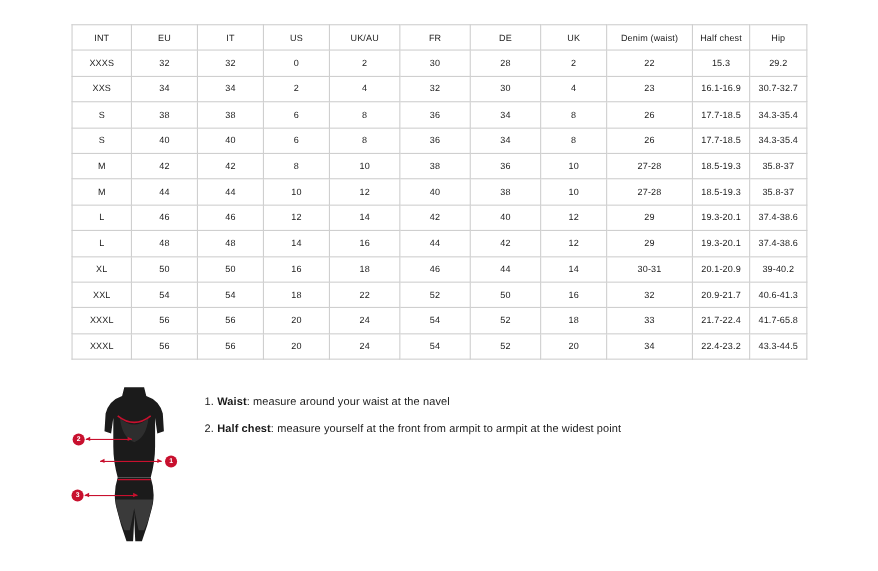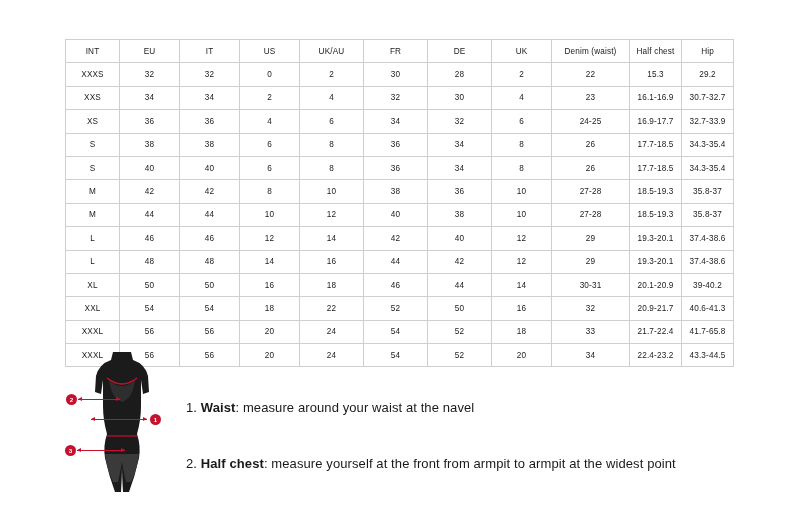--- a/index.html
+++ b/index.html
@@ -23,21 +23,20 @@
   #size-table-wrap {
     position: absolute;
     left: 65px;
     top: 22px;
     width: 668px;
   }
   table.size-table {
     border-collapse: collapse;
     width: 668px;
     table-layout: fixed;
-    margin-top: 17px;
   }
   table.size-table th,
   table.size-table td {
     border: 1px solid #cfcfcf;
     text-align: center;
     vertical-align: middle;
     height: 23.4px;
     font-size: 8.2px;
     font-weight: normal;
     color: #1a1a1a;
@@ -83,26 +82,25 @@
     width: 115px;
     position: relative;
     height: 145px;
     flex: 0 0 115px;
   }
   #notes-col {
     padding-top: 10px;
     padding-left: 6px;
   }
   .note {
-    font-size: 13px;
+    font-size: 10px;
     line-height: 1.2;
     color: #1a1a1a;
     margin-bottom: 13px;
     letter-spacing: 0.1px;
-    margin-top: 40px;
   }
   .note b { font-weight: bold; }
 
   
   #figure {
     position: absolute;
     left: 18px;
     top: 0;
     width: 78px;
     height: 145px;
@@ -202,33 +200,20 @@
           <td>2</td>
           <td>4</td>
           <td>32</td>
           <td>30</td>
           <td>4</td>
           <td>23</td>
           <td>16.1-16.9</td>
           <td>30.7-32.7</td>
         </tr>
         <tr>
-          <td>XS</td>
-          <td>36</td>
-          <td>36</td>
-          <td>4</td>
-          <td>6</td>
-          <td>34</td>
-          <td>32</td>
-          <td>6</td>
-          <td>24-25</td>
-          <td>16.9-17.7</td>
-          <td>32.7-33.9</td>
-        </tr>
-        <tr>
           <td>S</td>
           <td>38</td>
           <td>38</td>
           <td>6</td>
           <td>8</td>
           <td>36</td>
           <td>34</td>
           <td>8</td>
           <td>26</td>
           <td>17.7-18.5</td>

